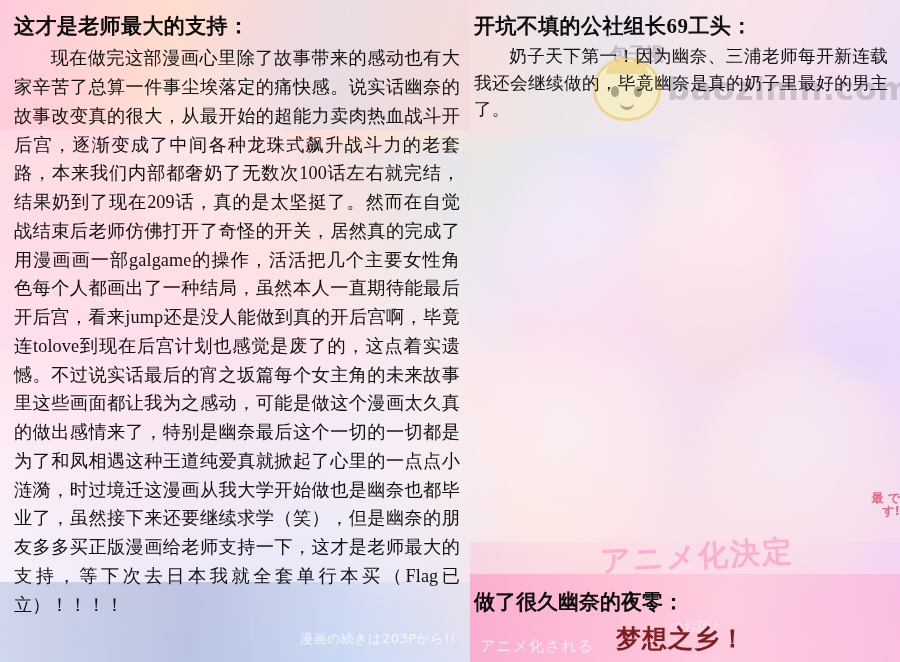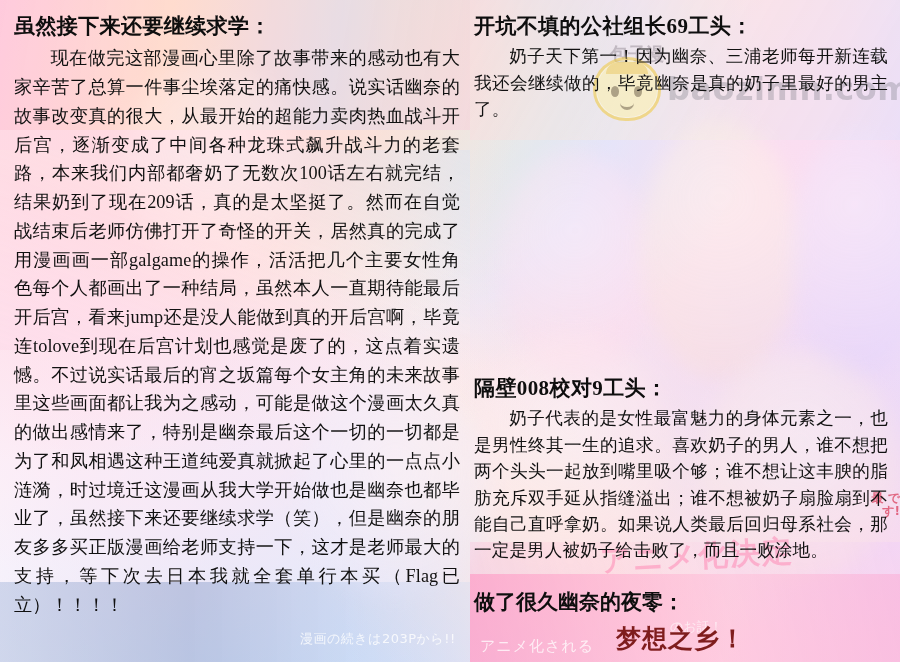--- a/index.html
+++ b/index.html
@@ -305,33 +305,29 @@
     <div class="wm-badge">
       <div class="face-hair"></div>
       <div class="face-eye eye-l"></div>
       <div class="face-eye eye-r"></div>
       <div class="face-mouth"></div>
     </div>
     <div class="wm-text">baozimn.com</div>
   </div>
 
   <div class="text-col" id="left-col">
-    <div class="heading">虽然接下来还要继续求学：</div>
+    <div class="heading">这才是老师最大的支持：</div>
     <div class="body-text indent para">现在做完这部漫画心里除了故事带来的感动也有大家辛苦了总算一件事尘埃落定的痛快感。说实话幽奈的故事改变真的很大，从最开始的超能力卖肉热血战斗开后宫，逐渐变成了中间各种龙珠式飙升战斗力的老套路，本来我们内部都奢奶了无数次100话左右就完结，结果奶到了现在209话，真的是太坚挺了。然而在自觉战结束后老师仿佛打开了奇怪的开关，居然真的完成了用漫画画一部galgame的操作，活活把几个主要女性角色每个人都画出了一种结局，虽然本人一直期待能最后开后宫，看来jump还是没人能做到真的开后宫啊，毕竟连tolove到现在后宫计划也感觉是废了的，这点着实遗憾。不过说实话最后的宵之坂篇每个女主角的未来故事里这些画面都让我为之感动，可能是做这个漫画太久真的做出感情来了，特别是幽奈最后这个一切的一切都是为了和凤相遇这种王道纯爱真就掀起了心里的一点点小涟漪，时过境迁这漫画从我大学开始做也是幽奈也都毕业了，虽然接下来还要继续求学（笑），但是幽奈的朋友多多买正版漫画给老师支持一下，这才是老师最大的支持，等下次去日本我就全套单行本买（Flag已立）！！！！</div>
   </div>
 
   <div class="text-col right-block" id="block-69">
     <div class="heading">开坑不填的公社组长69工头：</div>
     <div class="body-text indent">奶子天下第一！因为幽奈、三浦老师每开新连载我还会继续做的，毕竟幽奈是真的奶子里最好的男主了。</div>
   </div>
 
 
-  <div class="text-col right-block" id="block-008">
-    <div class="heading">隔壁008校对9工头：</div>
-    <div class="body-text indent">奶子代表的是女性最富魅力的身体元素之一，也是男性终其一生的追求。喜欢奶子的男人，谁不想把两个头头一起放到嘴里吸个够；谁不想让这丰腴的脂肪充斥双手延从指缝溢出；谁不想被奶子扇脸扇到不能自己直呼拿奶。如果说人类最后回归母系社会，那一定是男人被奶子给击败了，而且一败涂地。</div>
-  </div>
 
   <div class="text-col right-block" id="block-dream">
     <div class="dream-title">做了很久幽奈的夜零：</div>
     <div class="dream-sub">梦想之乡！</div>
   </div>
 
 </div>
 
 </body></html>

